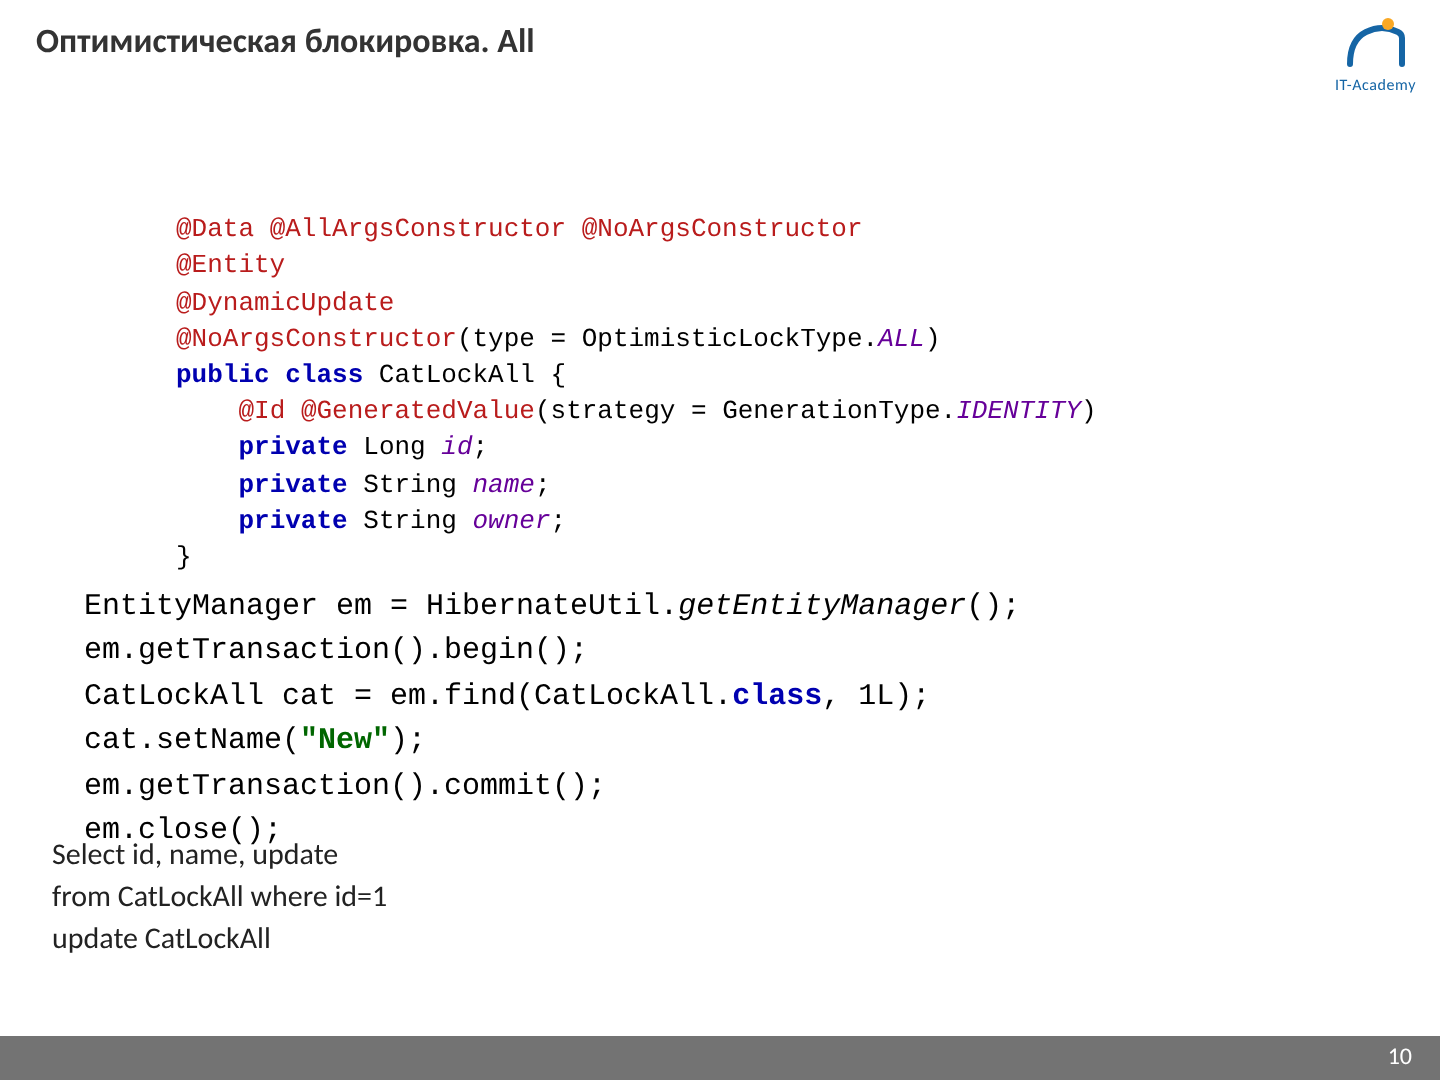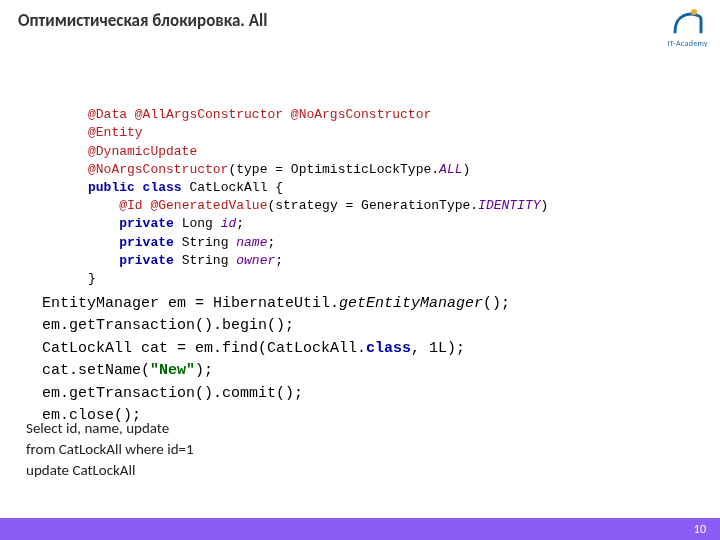--- a/index.html
+++ b/index.html
@@ -10,21 +10,21 @@
   .logo-text { font-size: 8px; color: #1565a5; margin-top: 2px; letter-spacing: 0.3px; }
   .code1 { position: absolute; top: 88px; left: 88px; font-family: Consolas, "Courier New", monospace; font-size: 13px; line-height: 1.4; white-space: pre; }
   .code2 { position: absolute; top: 270px; left: 30px; font-family: Consolas, "Courier New", monospace; font-size: 15px; line-height: 1.5; white-space: pre; margin-left: 12px; }
   .sql { position: absolute; top: 418px; left: 26px; font-family: Calibri, Arial, sans-serif; font-size: 15px; line-height: 1.4; color: #222; }
   .k-anno { color: #b91c1c; }
   .k-keyword { color: #0000b0; font-weight: bold; }
   .k-const { color: #660099; font-style: italic; }
   .k-italic { font-style: italic; }
   .k-str { color: #006600; font-weight: bold; }
   .bold { font-weight: normal; }
-  .footer { position: absolute; bottom: 0; left: 0; right: 0; height: 22px; background: #8b5cf6; }
+  .footer { position: absolute; bottom: 0; left: 0; right: 0; height: 22px; background: #737373; }
   .pagenum { position: absolute; right: 14px; bottom: 4px; color: #fff; font-size: 12px; }
 </style>
 </head>
 <body>
 
 <div class="title">Оптимистическая блокировка. All</div>
 
 <div class="logo">
   <svg width="34" height="28" viewBox="0 0 34 28">
     <path d="M4 24 Q4 12 12 8 Q20 4 28 8 Q30 9 30 11 L30 24" fill="none" stroke="#1565a5" stroke-width="3" stroke-linecap="round"></path>

